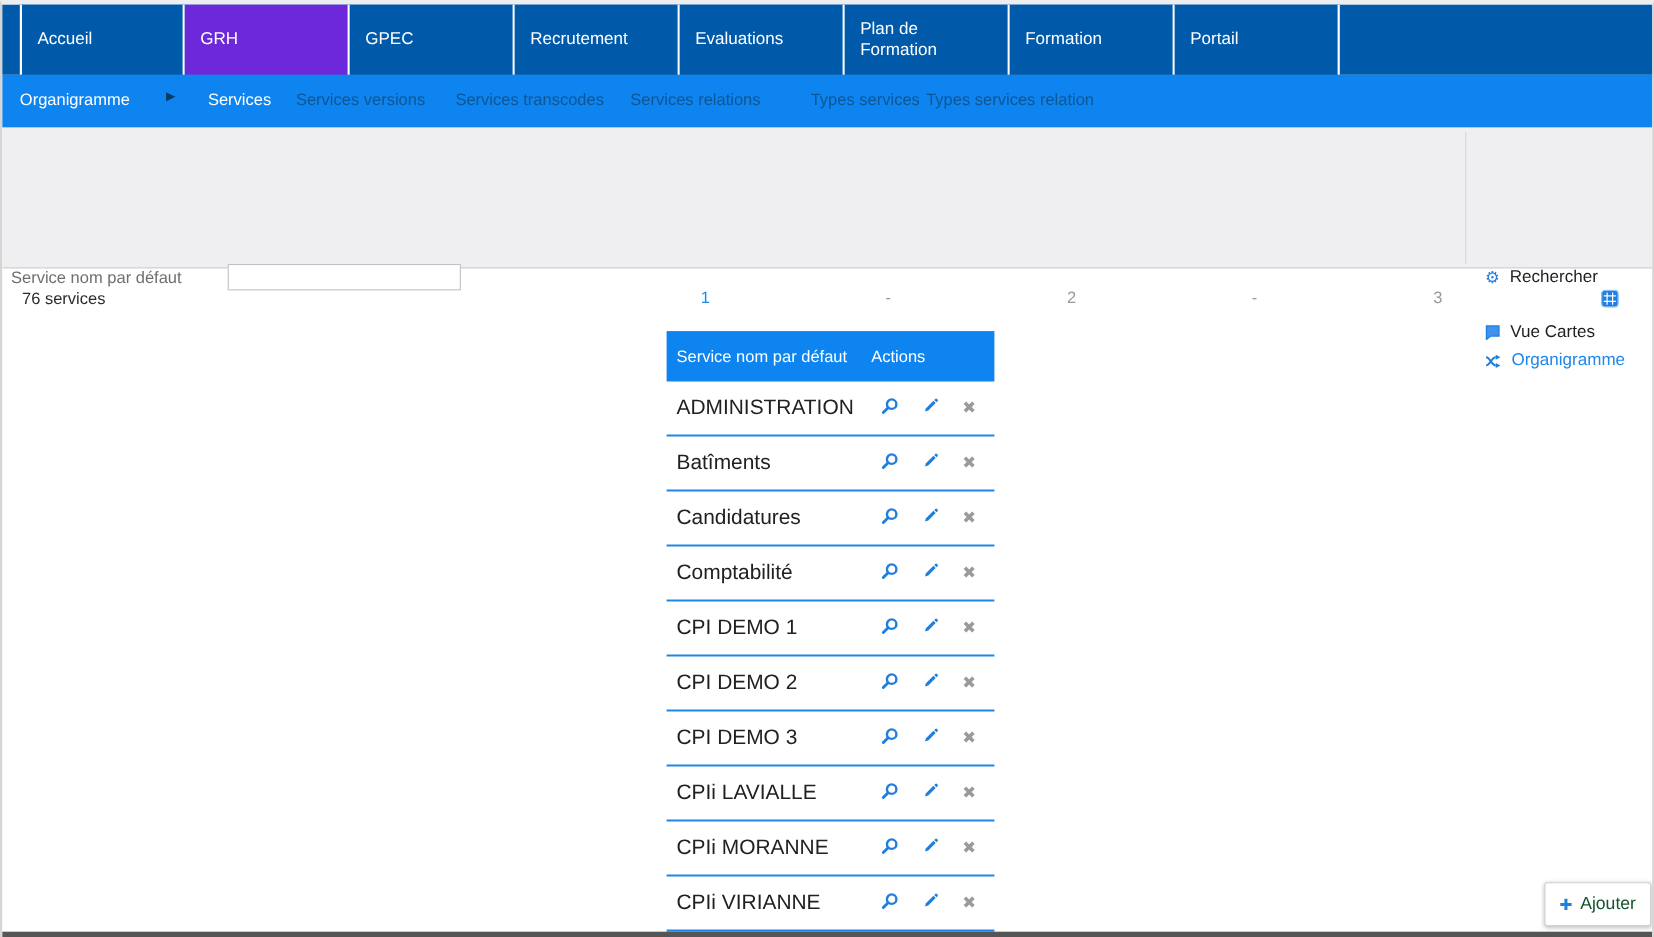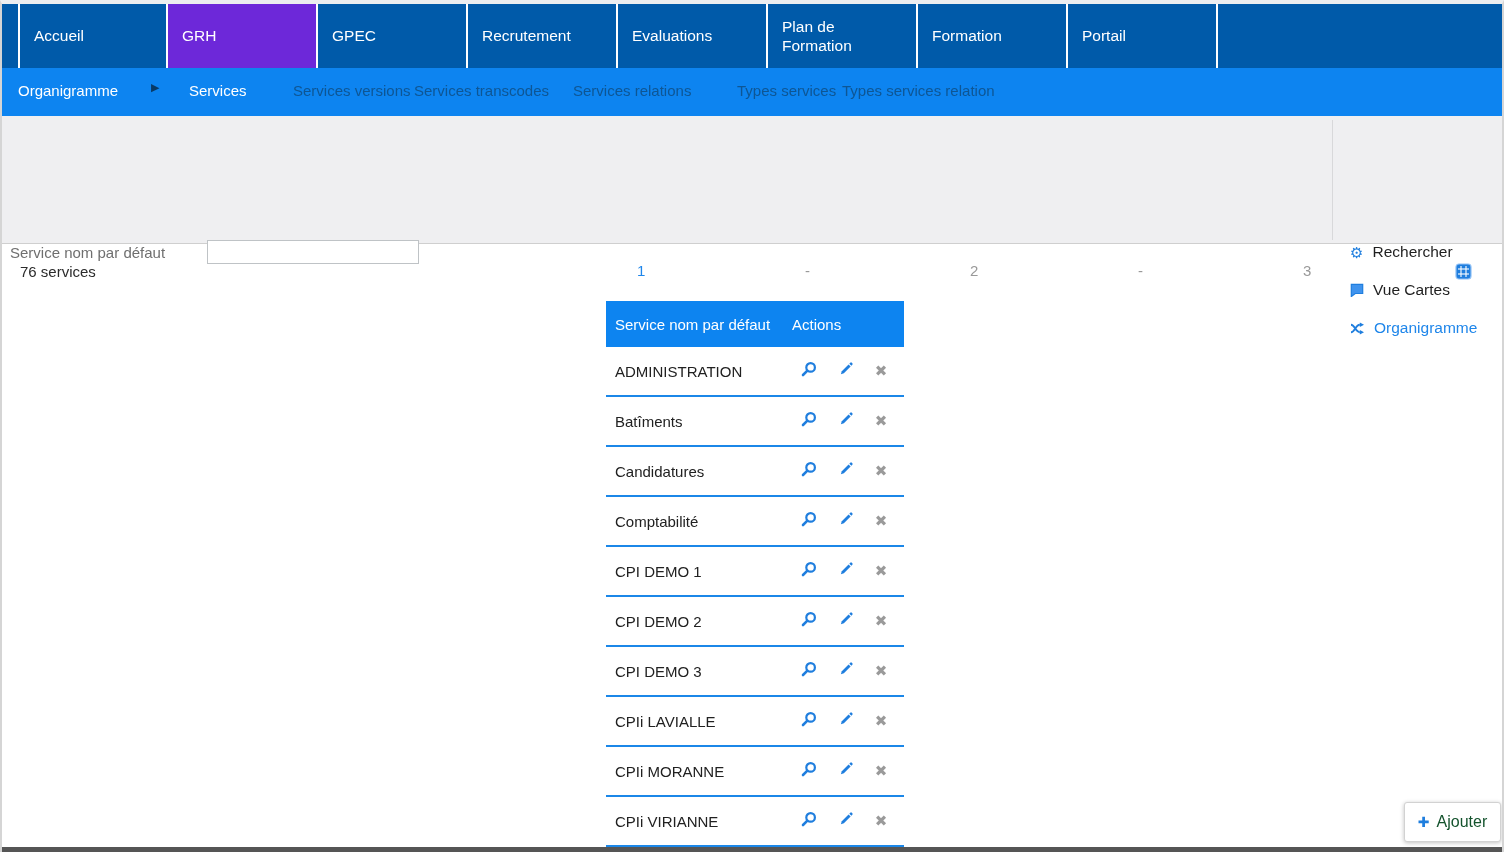--- a/index.html
+++ b/index.html
@@ -32,21 +32,21 @@
   .page-num{position:absolute;top:258px;font-size:15px;color:#999;cursor:pointer;}
   .page-num.active{color:#1f86ea;}
   .page-sep{position:absolute;top:258px;font-size:15px;color:#999;}
   #grid-icon{position:absolute;left:1453px;top:259px;cursor:pointer;line-height:0;}
   
   #services-table{position:absolute;left:604px;top:297px;width:298px;}
   #table-header{height:46px;background:#0d84f0;color:#fff;display:flex;align-items:center;font-size:15px;}
   #th-name{padding-left:9px;width:186px;}
   #th-actions{width:100px;}
   .trow{position:relative;height:50px;border-bottom:2px solid #1b87e8;background:#fff;}
-  .trow .name{position:absolute;left:9px;top:0;height:48px;display:flex;align-items:center;font-size:15px;color:#212121;white-space:nowrap;}
+  .trow .name{position:absolute;left:9px;top:0;height:48px;display:flex;align-items:center;font-size:19px;color:#212121;white-space:nowrap;}
   .act{position:absolute;top:14px;width:20px;height:20px;cursor:pointer;line-height:0;text-align:center;}
   .act.mag{left:193px;}
   .act.pen{left:230px;}
   .act.del{left:265px;font-size:15px;line-height:20px;color:#9a9a9a;font-weight:bold;}
   
   #add-button{position:absolute;left:1402px;top:798px;width:97px;height:40px;background:#fff;border:1px solid #d2d2d2;
               border-radius:3px;box-shadow:0 1px 4px rgba(0,0,0,0.25);display:flex;align-items:center;justify-content:center;
               gap:7px;cursor:pointer;}
   #add-button .plus{color:#1f7ede;font-size:14px;line-height:1;}
   #add-button .lbl{font-size:16px;color:#14532d;}
@@ -65,37 +65,37 @@
     <div class="tab">Evaluations</div>
     <div class="tab">Plan de Formation</div>
     <div class="tab">Formation</div>
     <div class="tab">Portail</div>
   </div>
 
   <div id="subnav">
     <span class="subnav-item white" style="left:16px;">Organigramme</span>
     <span id="subnav-arrow">▶</span>
     <span class="subnav-item white" style="left:187px;">Services</span>
-    <span class="subnav-item" style="left:267px;margin-left:24px;">Services versions</span>
+    <span class="subnav-item" style="left:267px;">Services versions</span>
     <span class="subnav-item" style="left:412px;">Services transcodes</span>
     <span class="subnav-item" style="left:571px;">Services relations</span>
     <span class="subnav-item" style="left:715px;margin-left:20px;">Types services</span>
     <span class="subnav-item" style="left:840px;">Types services relation</span>
   </div>
 
   <div id="filterbar">
     <span id="filter-label">Service nom par défaut</span>
     <input id="filter-input" type="text" value="" placeholder="" style="">
     <div id="panel-divider"></div>
 
     <div class="panel-item" style="top:127px;">
       <span class="gear-glyph">⚙</span>
       <span class="txt">Rechercher</span>
     </div>
-    <div class="panel-item" style="top:165px;justify-content:center;">
+    <div class="panel-item" style="top:177px;justify-content:center;">
       <span style="line-height:0;">
         <svg width="14" height="14" viewBox="0 0 16 16">
             <path d="M1.5 1.5 h13 v10.5 h-8.5 l-4.5 3.5 z" fill="#3f93ee" stroke="#1f7ede" stroke-width="1.4"></path>
           </svg>
       </span>
       <span class="txt">Vue Cartes</span>
     </div>
     <div class="panel-item blue" style="top:203px;">
       <span style="line-height:0;">
         <svg width="15" height="13" viewBox="0 0 16 14">

